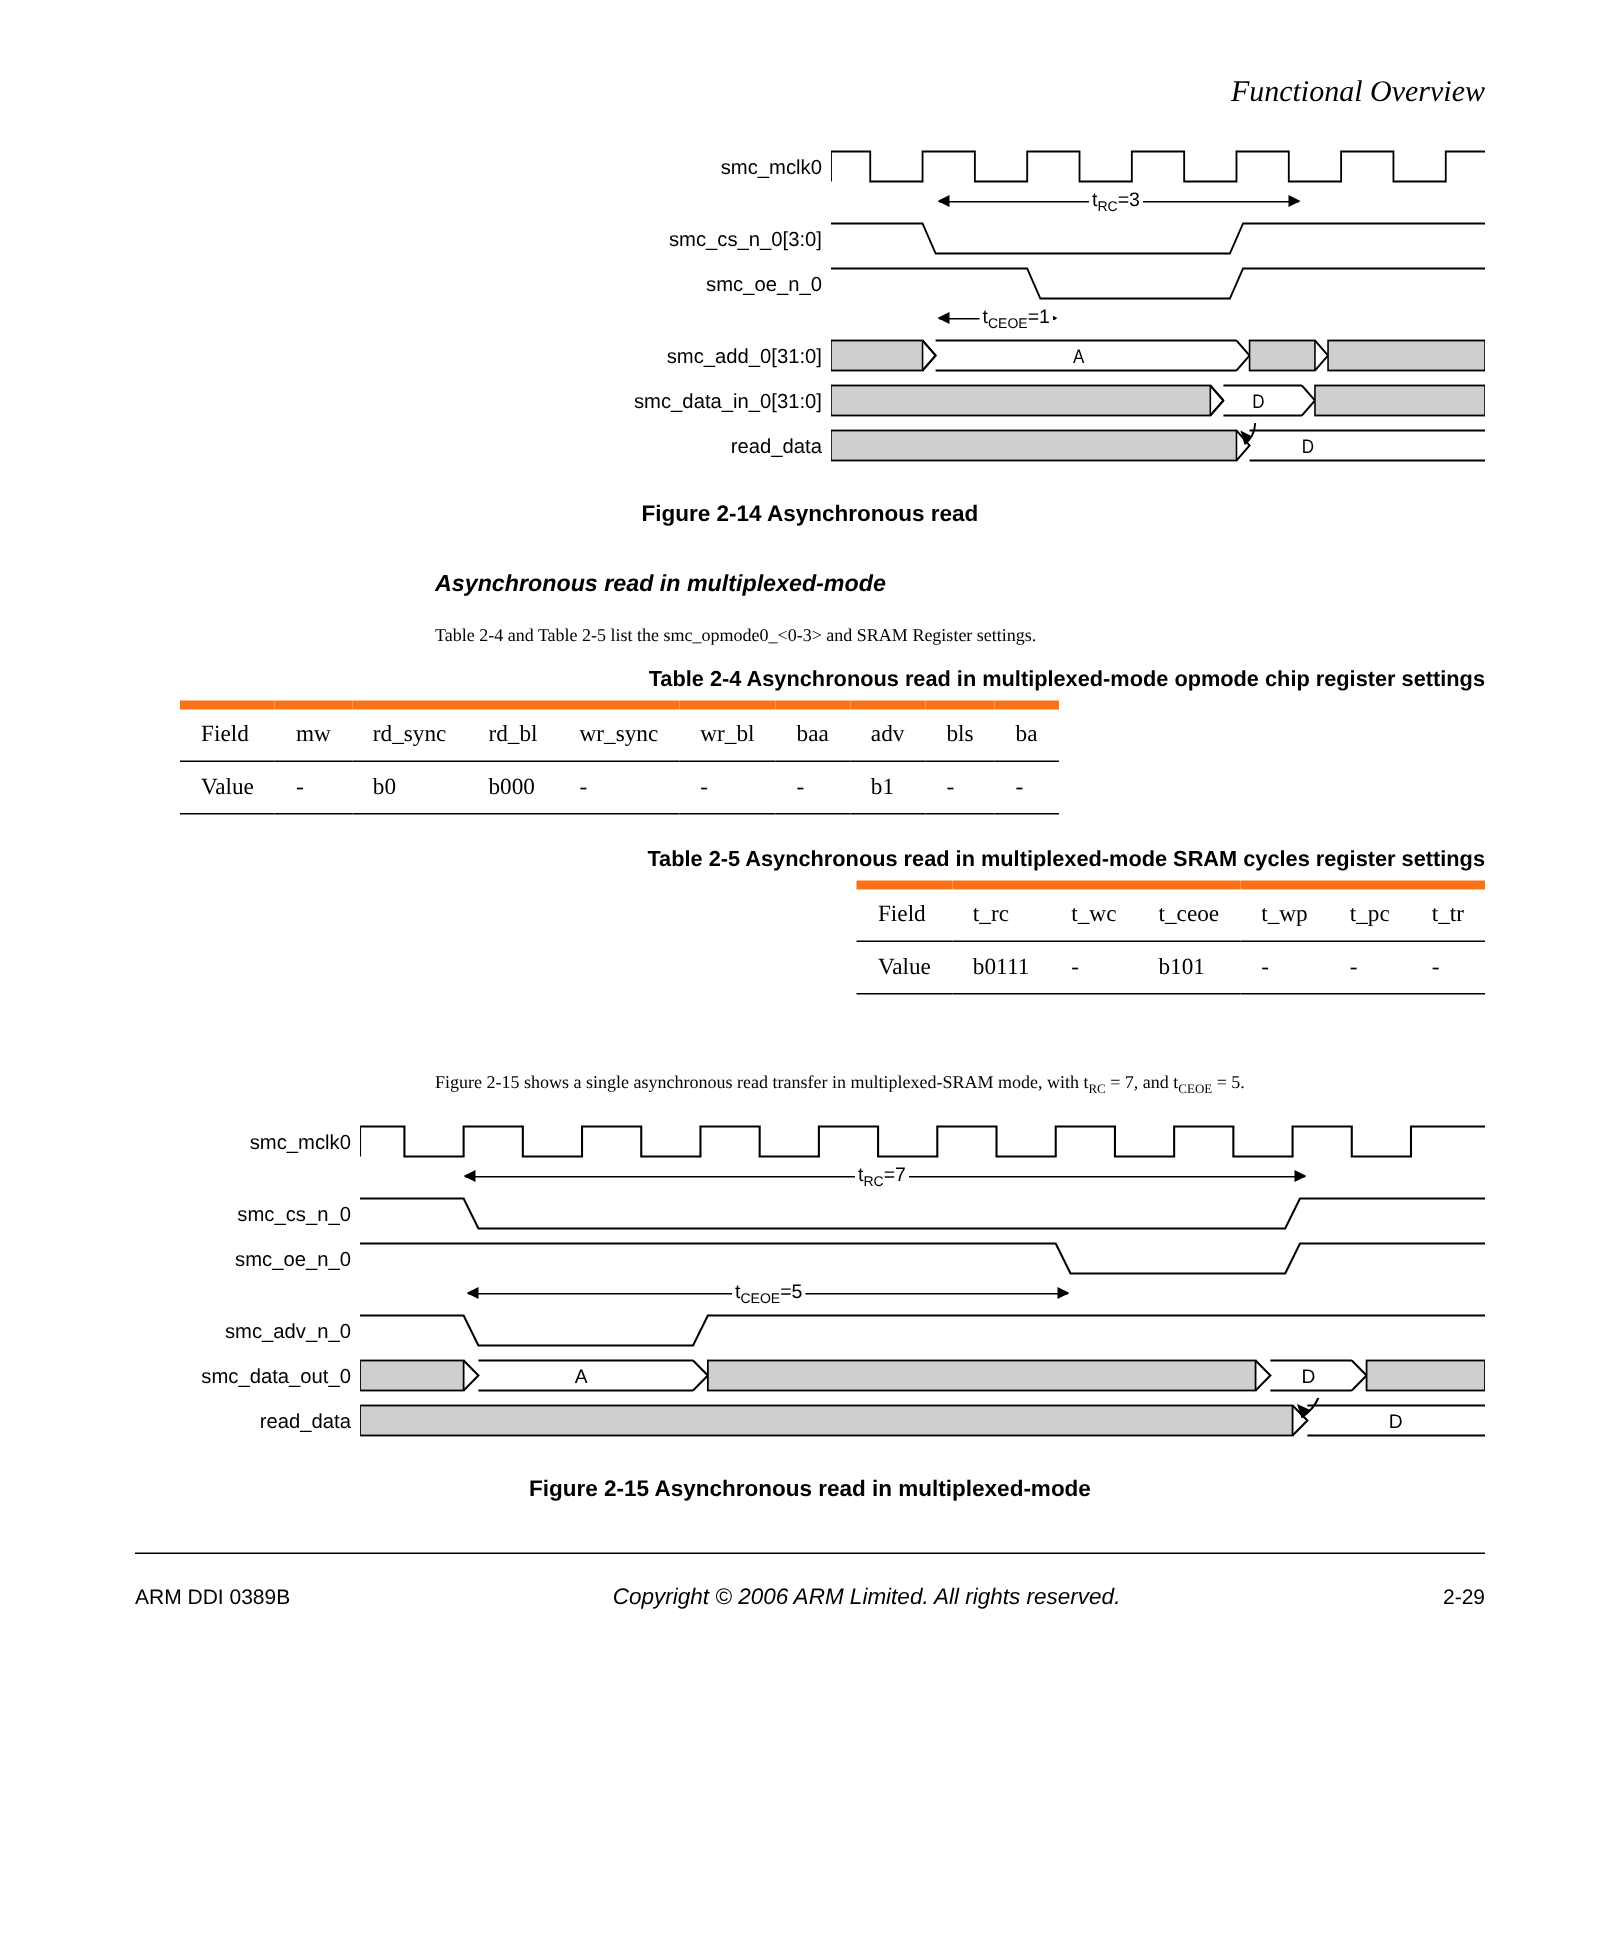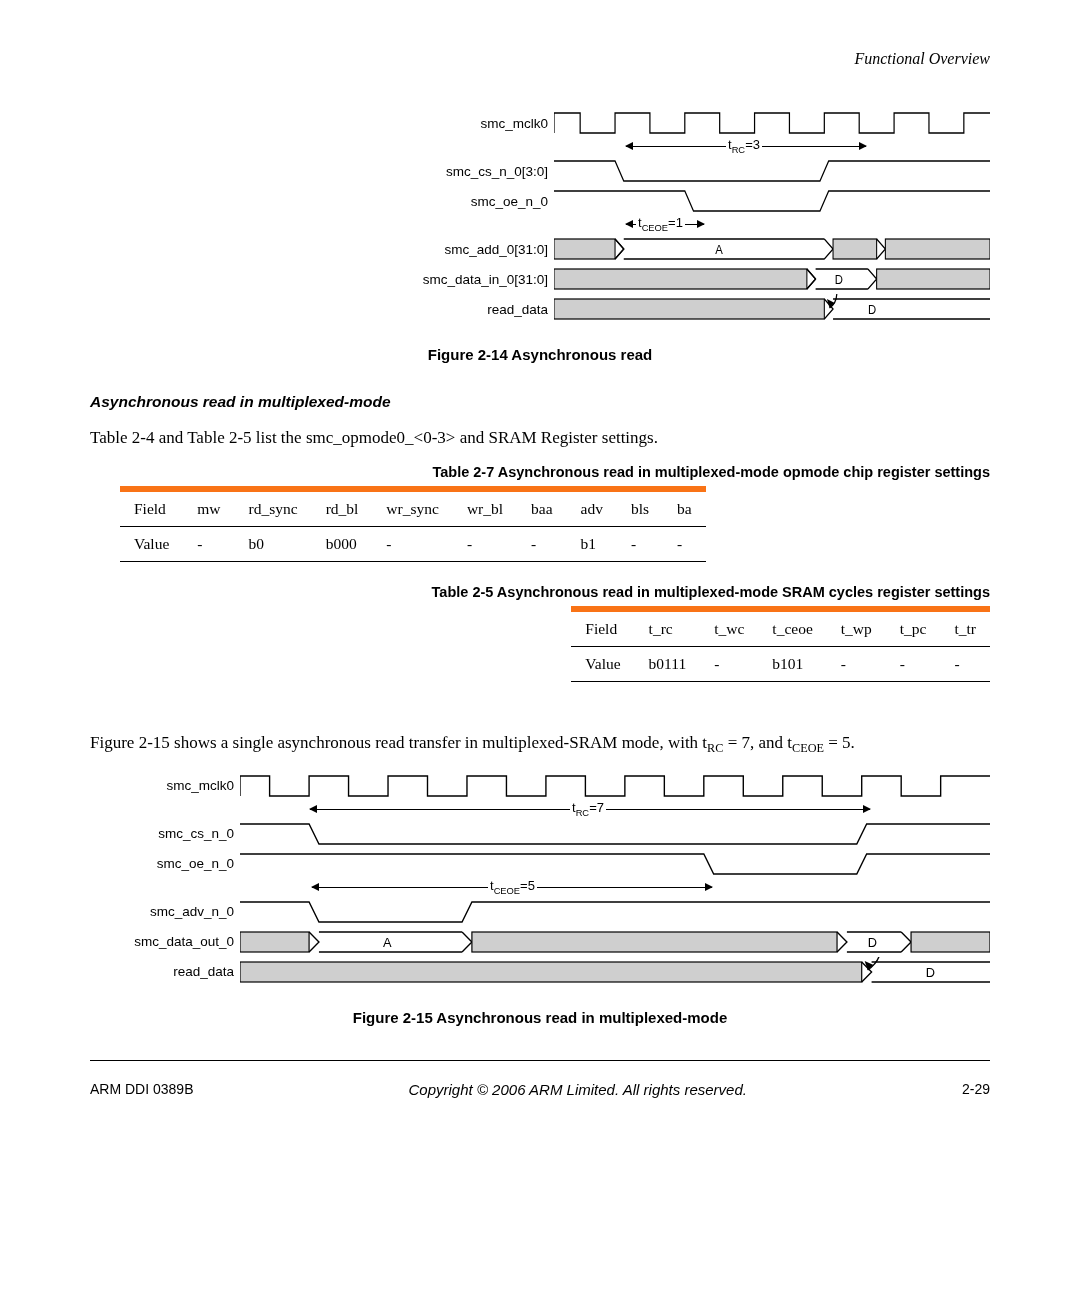--- a/index.html
+++ b/index.html
@@ -8,41 +8,41 @@
     padding: 50px 90px 40px 90px;
     font-family: "Times New Roman", Times, serif;
     font-size: 16px;
     color: #000;
     background: #fff;
     width: 1080px;
   }
   .header-line {
     text-align: right;
     font-style: italic;
-    font-size: 16px;
-    margin-bottom: 40px;
-  }
-  .indent-block { }
+    font-size: 20px;
+    margin-bottom: 23px;
+  }
+  .indent-block { margin-left: 200px; }
   .fig-caption-right {
     text-align: center;
     font-weight: bold;
     font-family: Arial, Helvetica, sans-serif;
     font-size: 15px;
     margin-top: 22px;
     margin-bottom: 30px;
   }
   .subheading {
     font-weight: bold;
     font-style: italic;
     font-family: Arial, Helvetica, sans-serif;
     font-size: 15.5px;
     margin-bottom: 16px;
   }
   .body-text {
-    font-size: 17px;
+    font-size: 12px;
     line-height: 1.35;
     margin-bottom: 14px;
   }
   .table-caption {
     text-align: right;
     font-weight: bold;
     font-family: Arial, Helvetica, sans-serif;
     font-size: 14.5px;
     margin-bottom: 6px;
   }
@@ -141,21 +141,21 @@
       <svg class="wave" viewBox="0 0 500 30" preserveAspectRatio="none">
         <path class="stroke" d="M0 5 L150 5 L160 25 L305 25 L315 5 L500 5"></path>
       </svg>
     </div>
   </div>
 
   <div class="annot-row">
     <div class="timing-label"></div>
     <div class="annot-wave">
       <div class="arrow-line arrow-left arrow-right" style="left:72px; width:78px;"></div>
-      <div class="annot-text" style="left:82px;">
+      <div class="annot-text" style="left:99px;">
         <span>t</span><span class="sub">CEOE</span><span>=1</span>
       </div>
     </div>
   </div>
 
   <div class="timing-row">
     <div class="timing-label">smc_add_0[31:0]</div>
     <div class="timing-wave">
       <svg class="wave" viewBox="0 0 500 30" preserveAspectRatio="none">
         <rect class="fillgrey" x="0" y="5" width="70" height="20"></rect>
@@ -197,21 +197,21 @@
   </div>
 </div>
 
 <div class="fig-caption-right">Figure 2-14 Asynchronous read</div>
 
 <div class="indent-block">
   <div class="subheading">Asynchronous read in multiplexed-mode</div>
   <div class="body-text">Table 2-4 and Table 2-5 list the smc_opmode0_&lt;0-3&gt; and SRAM Register settings.</div>
 </div>
 
-<div class="table-caption">Table 2-7 Asynchronous read in multiplexed-mode opmode chip register settings</div>
+<div class="table-caption">Table 2-4 Asynchronous read in multiplexed-mode opmode chip register settings</div>
 <div class="indent-block tbl24-wrap">
 <table class="reg">
   <tbody>
         <tr class="hr-top hr-bot">
     <th class="rowlabel">Field</th>
     <th>mw</th>
     <th>rd_sync</th>
     <th>rd_bl</th>
     <th>wr_sync</th>
     <th>wr_bl</th>

